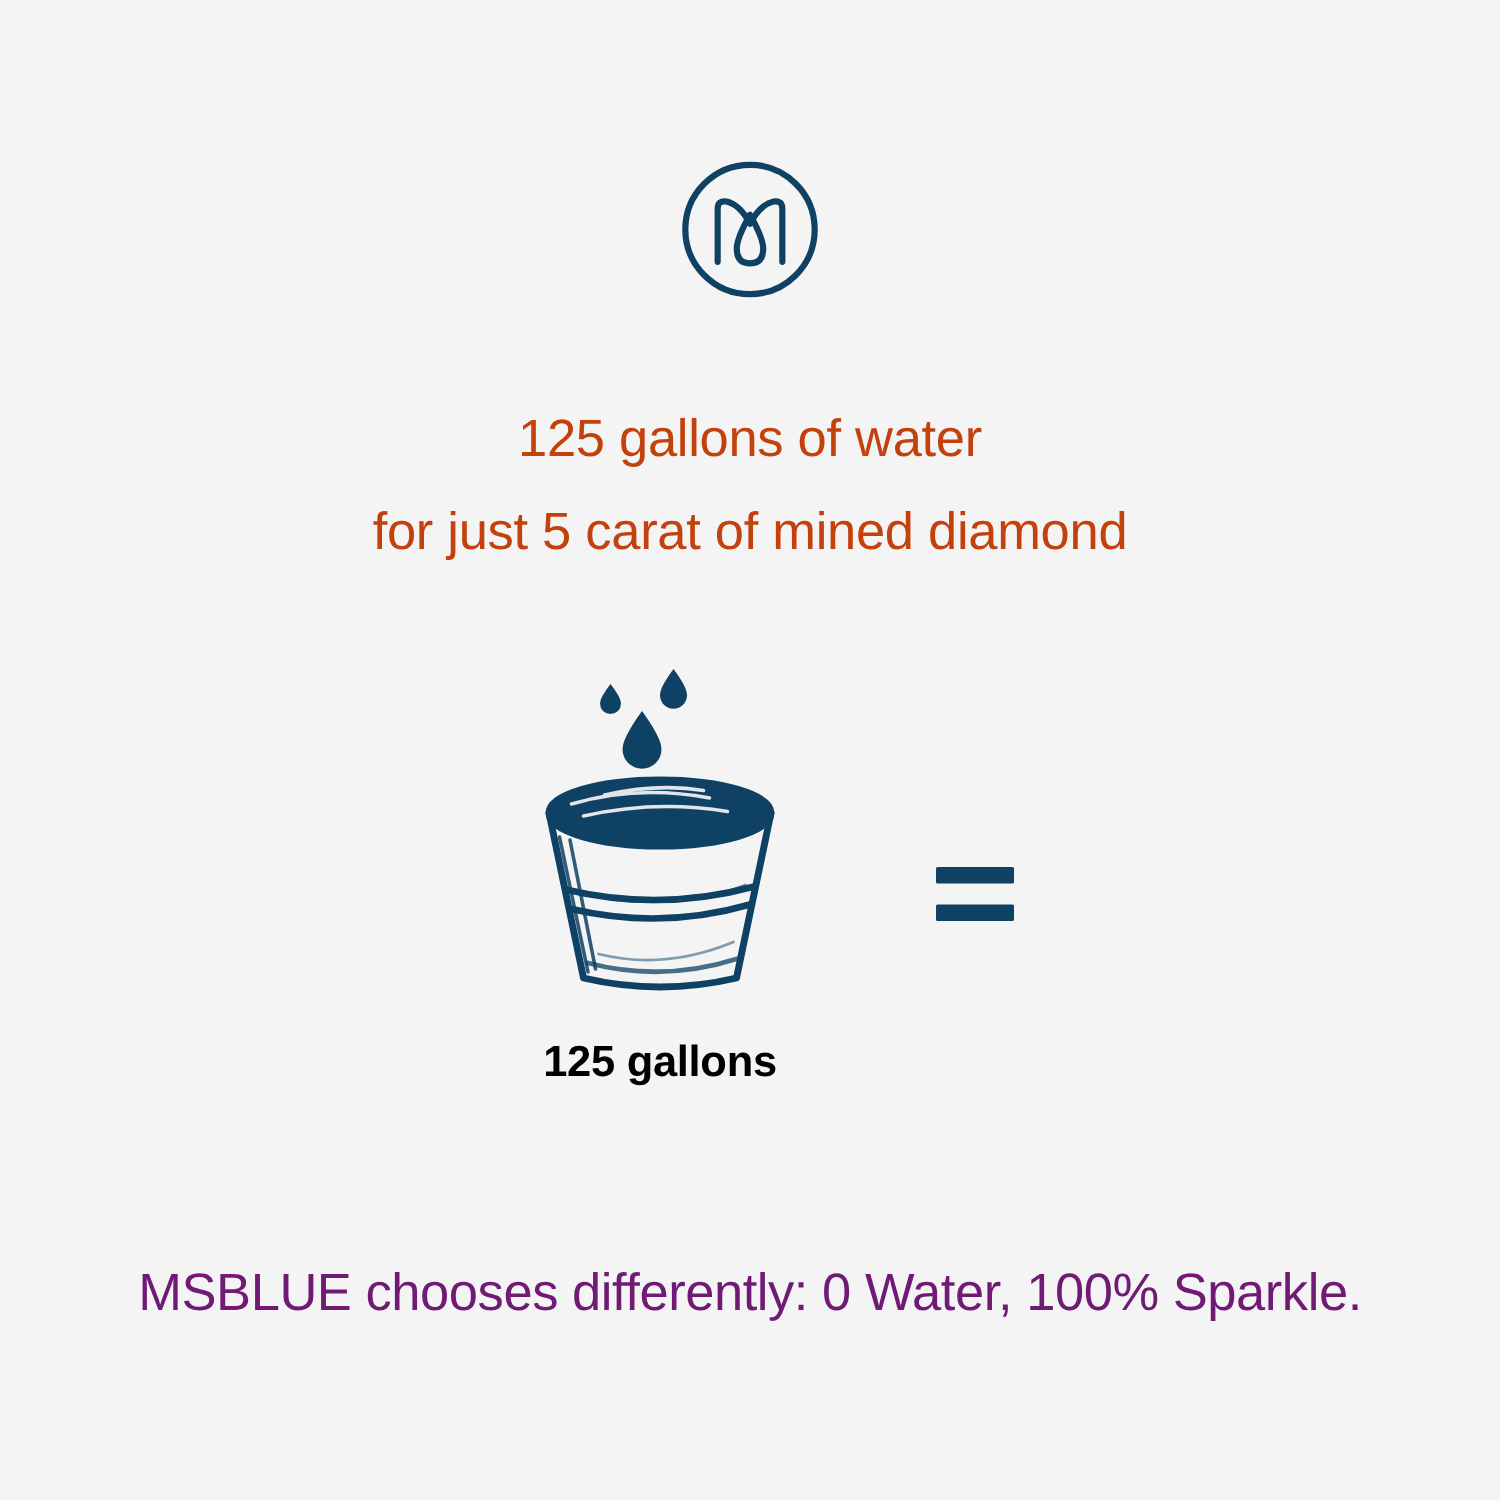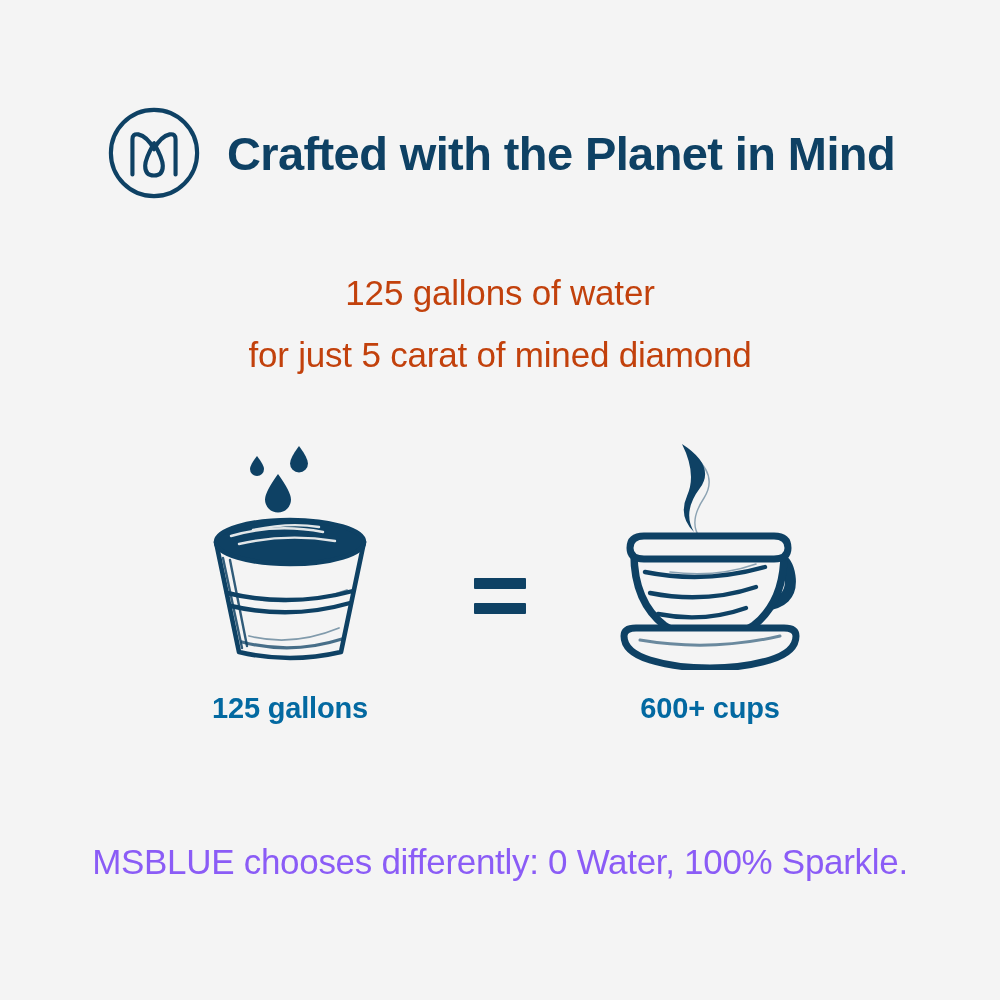--- a/index.html
+++ b/index.html
@@ -86,21 +86,21 @@
     height: 240px;
     display: flex;
     align-items: flex-end;
     justify-content: center;
   }
   .caption {
     margin-top: 22px;
     font-size: 29px;
     font-weight: bold;
     letter-spacing: -0.2px;
-    color: #0369a1;
+    color: #000000;
     white-space: nowrap;
   }
   .equals {
     width: 120px;
     display: flex;
     flex-direction: column;
     align-items: center;
     justify-content: center;
     gap: 14px;
     margin-top: 148px;
@@ -117,42 +117,41 @@
     position: absolute;
     left: 0;
     top: 842px;
     width: 1000px;
     text-align: center;
   }
   .footer-text {
     font-size: 35px;
     font-weight: 400;
     letter-spacing: -0.3px;
-    color: #8b5cf6;
+    color: #701a75;
     white-space: nowrap;
   }
 </style>
 </head>
 <body>
 
 <div class="page">
 
   <div class="header">
 
     <svg class="logo-mark" viewBox="0 0 100 100">
       <circle cx="50" cy="50" r="44" fill="none" stroke="#0e4164" stroke-width="4.2"></circle>
 
       <path d="M28 72 L28 36 Q28 30 34 31 Q43 33 50 46" fill="none" stroke="#0e4164" stroke-width="4.2" stroke-linecap="round" stroke-linejoin="round"></path>
 
       <path d="M72 72 L72 36 Q72 30 66 31 Q57 33 50 46" fill="none" stroke="#0e4164" stroke-width="4.2" stroke-linecap="round" stroke-linejoin="round"></path>
 
       <path d="M50 40 Q41 56 41 63 Q41 73 50 73 Q59 73 59 63 Q59 56 50 40 Z" fill="none" stroke="#0e4164" stroke-width="4.2" stroke-linecap="round" stroke-linejoin="round"></path>
     </svg>
 
-    <div class="header-title">Crafted with the Planet in Mind</div>
   </div>
 
   <div class="subtitle">
     <div class="subtitle-line">125 gallons of water</div>
     <div class="subtitle-line">for just 5 carat of mined diamond</div>
   </div>
 
   <div class="compare">
 
     <div class="compare-col">
@@ -192,46 +191,19 @@
         </svg>
       </div>
       <div class="caption">125 gallons</div>
     </div>
 
     <div class="equals">
       <div class="equals-bar"></div>
       <div class="equals-bar"></div>
     </div>
 
-    <div class="compare-col">
-      <div class="art">
-        <svg width="200" height="240" viewBox="0 0 200 240">
-
-          <path d="M72 14 q34 22 18 44 q-18 24 -6 44 q-16 -16 -7 -36 q10 -22 -5 -52 Z" fill="#0e4164"></path>
-          <path d="M84 26 q24 20 10 42 q-16 24 -4 40" fill="none" stroke="#0e4164" stroke-width="1.4" opacity="0.45"></path>
-
-          <path d="M146 130 q30 -12 34 16 q4 28 -30 30" fill="none" stroke="#0e4164" stroke-width="11" stroke-linecap="round"></path>
-          <path d="M149 141 q18 -7 21 11 q3 18 -20 19" fill="none" stroke="#0e4164" stroke-width="4" stroke-linecap="round" opacity="0.55"></path>
-
-          <path d="M24 122 L24 124 q0 48 31 72 q20 13 44 13 q24 0 44 -13 q31 -24 31 -72 L174 122 Z" fill="#f4f4f4" stroke="#0e4164" stroke-width="7.5" stroke-linejoin="round"></path>
-
-          <path d="M20 118 q0 -12 14 -12 L164 106 q14 0 14 12 q0 11 -14 11 L34 129 q-14 0 -14 -11 Z" fill="#f4f4f4" stroke="#0e4164" stroke-width="7" stroke-linejoin="round"></path>
-
-          <g fill="none" stroke="#0e4164" stroke-linecap="round">
-            <path d="M35 142 q60 12 120 -5" stroke-width="4.4"></path>
-            <path d="M40 163 q55 11 106 -6" stroke-width="4.4"></path>
-            <path d="M48 184 q46 9 88 -6" stroke-width="4.4"></path>
-            <path d="M60 142 q46 6 86 -8" stroke-width="1.6" opacity="0.45"></path>
-          </g>
-
-          <path d="M14 206 q0 -8 12 -8 L174 198 q12 0 12 8 q0 16 -26 24 q-26 8 -60 8 q-34 0 -60 -8 q-26 -8 -26 -24 Z" fill="#f4f4f4" stroke="#0e4164" stroke-width="7" stroke-linejoin="round"></path>
-          <path d="M30 210 q70 12 140 -4" fill="none" stroke="#0e4164" stroke-width="3" stroke-linecap="round" opacity="0.6"></path>
-        </svg>
-      </div>
-      <div class="caption">600+ cups</div>
-    </div>
   </div>
 
   <div class="footer">
     <div class="footer-text">MSBLUE chooses differently: 0 Water, 100% Sparkle.</div>
   </div>
 
 </div>
 
 </body></html>

